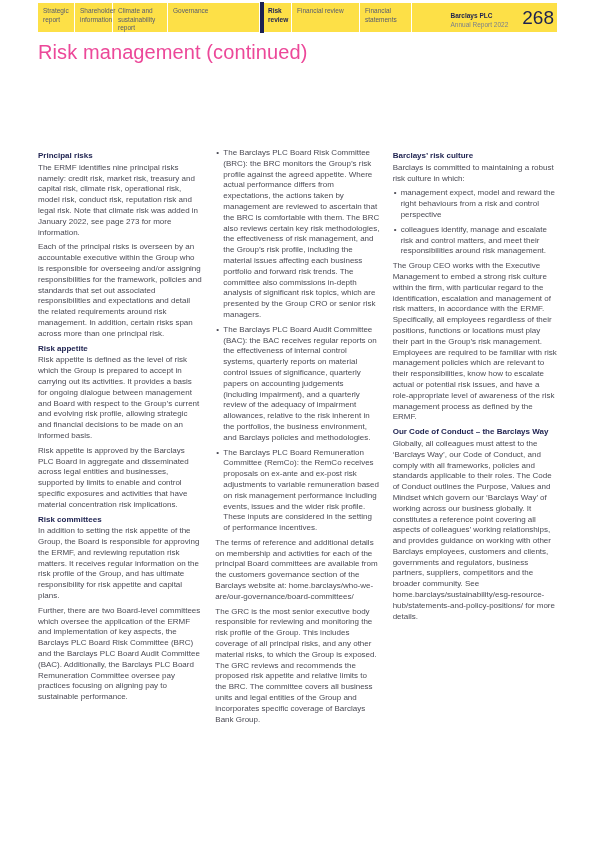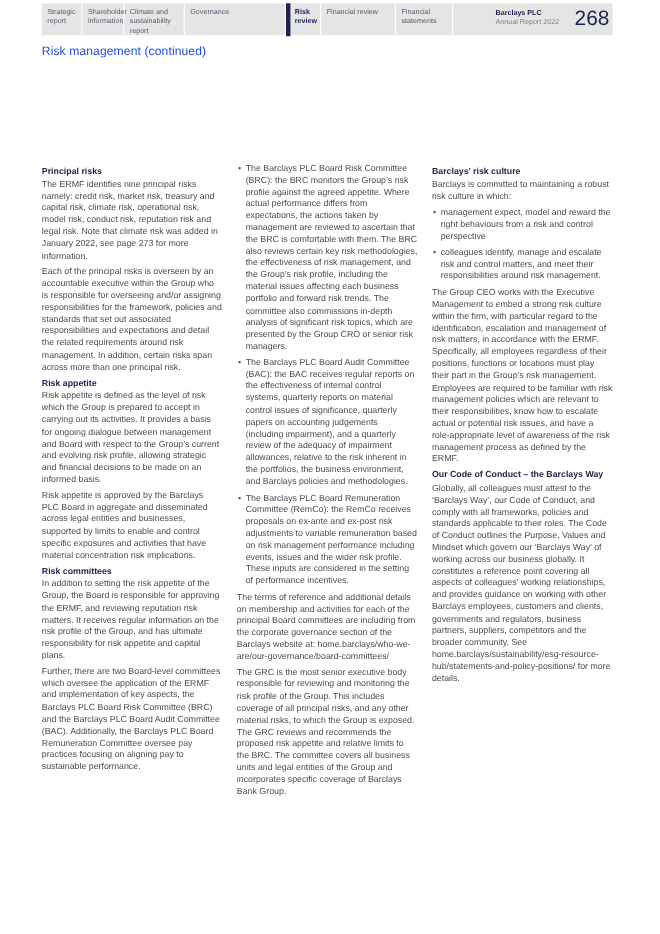--- a/index.html
+++ b/index.html
@@ -8,21 +8,21 @@
     width:600px; height:849px;
     font-family:"Liberation Sans", sans-serif;
     color:#4b4b55;
     overflow:hidden;
   }
   .page { position:relative; width:600px; height:849px; background:#fff; }
 
   
   .topbar {
     position:absolute; left:38px; top:3px; width:519px; height:29px;
-    background:#e5e5e5; display:flex; align-items:flex-start;
+    background:#fde047; display:flex; align-items:center;
   }
   .tabs { display:flex; align-items:stretch; }
   .tab {
     border-right:1px solid #ffffff;
     padding:5px 3px 0 5px;
     font-size:6.5px; line-height:1.3; color:#555a70;
   }
   .tab:nth-child(1){width:37px}
   .tab:nth-child(2){width:38px}
   .tab:nth-child(3){width:55px}
@@ -40,21 +40,21 @@
   .brand-name { font-size:6.5px; font-weight:bold; color:#1d214f; line-height:1.3; }
   .brand-report { font-size:6.5px; color:#7a7f8c; line-height:1.3; }
   .pageno {
     margin-left:14px; padding-right:3px;
     font-size:19px; line-height:29px; color:#1d214f;
   }
 
   
   .title {
     position:absolute; left:38px; top:41px;
-    font-size:11px; font-weight:400; color:#1d4ed8; letter-spacing:0.1px;
+    font-size:20px; font-weight:400; color:#ec4899; letter-spacing:0.1px;
   }
 
   
   .columns {
     position:absolute; left:38px; top:105px; width:519px;
     display:flex; gap:13px;
   }
   .column { flex:1; min-width:0;margin-top:43px; }
   .column p, .column h3 {
     font-size:8px; line-height:10.8px;
@@ -104,21 +104,21 @@
         <p class="para">Risk appetite is defined as the level of risk which the Group is prepared to accept in carrying out its activities. It provides a basis for ongoing dialogue between management and Board with respect to the Group’s current and evolving risk profile,  allowing strategic and financial decisions to be made on an informed basis.</p>
         <p class="para">Risk appetite is approved by the Barclays PLC Board in aggregate and disseminated across legal entities and businesses, supported by limits to enable and control specific exposures and activities that have material concentration risk implications.</p>
         <h3 class="heading">Risk committees</h3>
         <p class="para">In addition to setting the risk appetite of the Group, the Board is responsible for approving the ERMF, and reviewing reputation risk matters. It receives regular information on the risk profile of the Group, and has ultimate responsibility for risk appetite and capital plans.</p>
         <p class="para">Further, there are two Board-level committees which oversee the application of the ERMF and implementation of key aspects, the Barclays PLC Board Risk Committee (BRC) and the Barclays PLC Board Audit Committee (BAC). Additionally, the Barclays PLC Board Remuneration Committee oversee pay practices focusing on aligning pay to sustainable performance.</p>
       </section>
     <section class="column">
         <p class="bullet"><span class="marker">•</span><span>The Barclays PLC Board Risk Committee (BRC): the BRC monitors the Group’s risk profile against the agreed appetite. Where actual performance differs from expectations, the actions taken by management are reviewed to ascertain that the BRC is comfortable with them. The BRC also reviews certain key risk methodologies, the effectiveness of risk management, and the Group’s risk profile, including the material issues affecting each business portfolio and forward risk trends. The committee also commissions in-depth analysis of significant risk topics, which are presented by the Group CRO or senior risk managers.</span></p>
         <p class="bullet"><span class="marker">•</span><span>The Barclays PLC Board Audit Committee (BAC): the BAC receives regular reports on the effectiveness of internal control systems, quarterly reports on material control issues of significance, quarterly papers on accounting judgements (including impairment), and a quarterly review of the adequacy of impairment allowances, relative to the risk inherent in the portfolios, the business environment, and Barclays policies and methodologies.</span></p>
         <p class="bullet"><span class="marker">•</span><span>The Barclays PLC Board Remuneration Committee (RemCo): the RemCo receives proposals on ex-ante and ex-post risk adjustments to variable remuneration based on risk management performance including events, issues and the wider risk profile. These inputs are considered in the setting of performance incentives.</span></p>
-        <p class="para">The terms of reference and additional details on membership and activities for each of the principal Board committees are including from the corporate governance section of the Barclays website at: home.barclays/who-we-are/our-governance/board-committees/</p>
+        <p class="para">The terms of reference and additional details on membership and activities for each of the principal Board committees are available from the customers governance section of the Barclays website at: home.barclays/who-we-are/our-governance/board-committees/</p>
         <p class="para">The GRC is the most senior executive body responsible for reviewing and monitoring the risk profile of the Group. This includes coverage of all principal risks, and any other material risks, to which the Group is exposed. The GRC reviews and recommends the proposed risk appetite and relative limits to the BRC. The committee covers all business units and legal entities of the Group and incorporates specific coverage of Barclays Bank Group.</p>
       </section>
     <section class="column">
         <h3 class="heading">Barclays’ risk culture</h3>
         <p class="para">Barclays is committed to maintaining a robust risk culture in which:</p>
         <p class="bullet"><span class="marker">•</span><span>management expect, model and reward the right behaviours from a risk and control perspective</span></p>
         <p class="bullet"><span class="marker">•</span><span>colleagues identify, manage and escalate risk and control matters, and meet their responsibilities around risk management.</span></p>
         <p class="para">The Group CEO works with the Executive Management to embed a strong risk culture within the firm, with particular regard to the identification, escalation and management of risk matters, in accordance with the ERMF. Specifically, all employees regardless of their positions, functions or locations must play their part in the Group’s risk management. Employees are required to be familiar with risk management policies which are relevant to their responsibilities, know how to escalate actual or potential risk issues, and have a role-appropriate level of awareness of the risk management process as defined by the ERMF.</p>
         <h3 class="heading">Our Code of Conduct – the Barclays Way</h3>
         <p class="para">Globally, all colleagues must attest to the ‘Barclays Way’, our Code of Conduct, and comply with all frameworks, policies and standards applicable to their roles. The Code of Conduct outlines the Purpose, Values and Mindset which govern our ‘Barclays Way’ of working across our business globally. It constitutes a reference point covering all aspects of colleagues’ working relationships, and provides guidance on working with other Barclays employees, customers and clients, governments and regulators, business partners, suppliers, competitors and the broader community. See home.barclays/sustainability/esg-resource-hub/statements-and-policy-positions/ for more details.</p>

